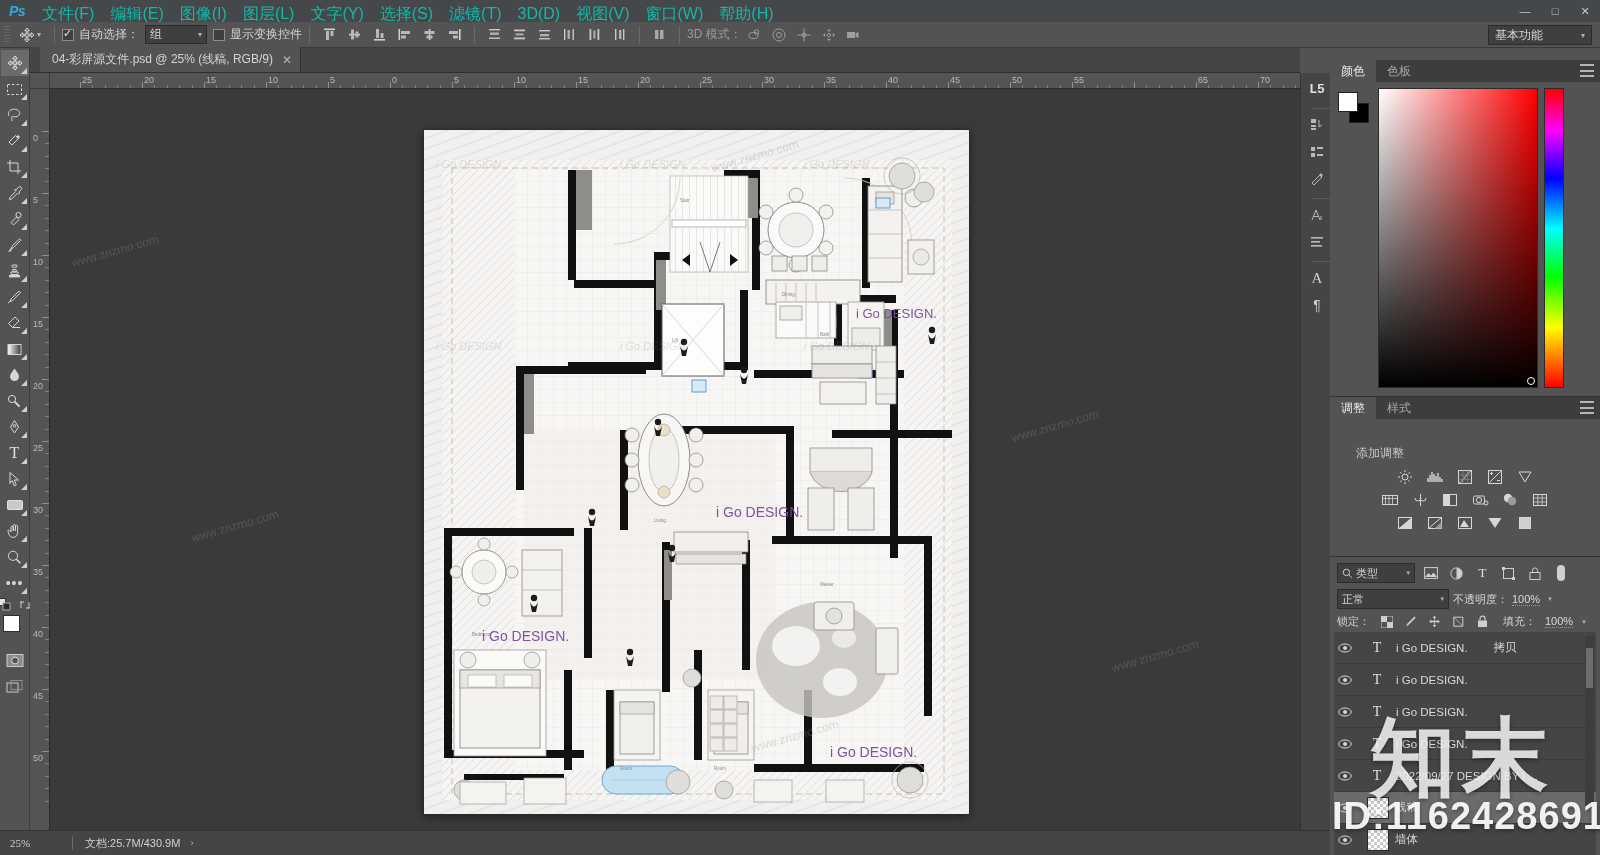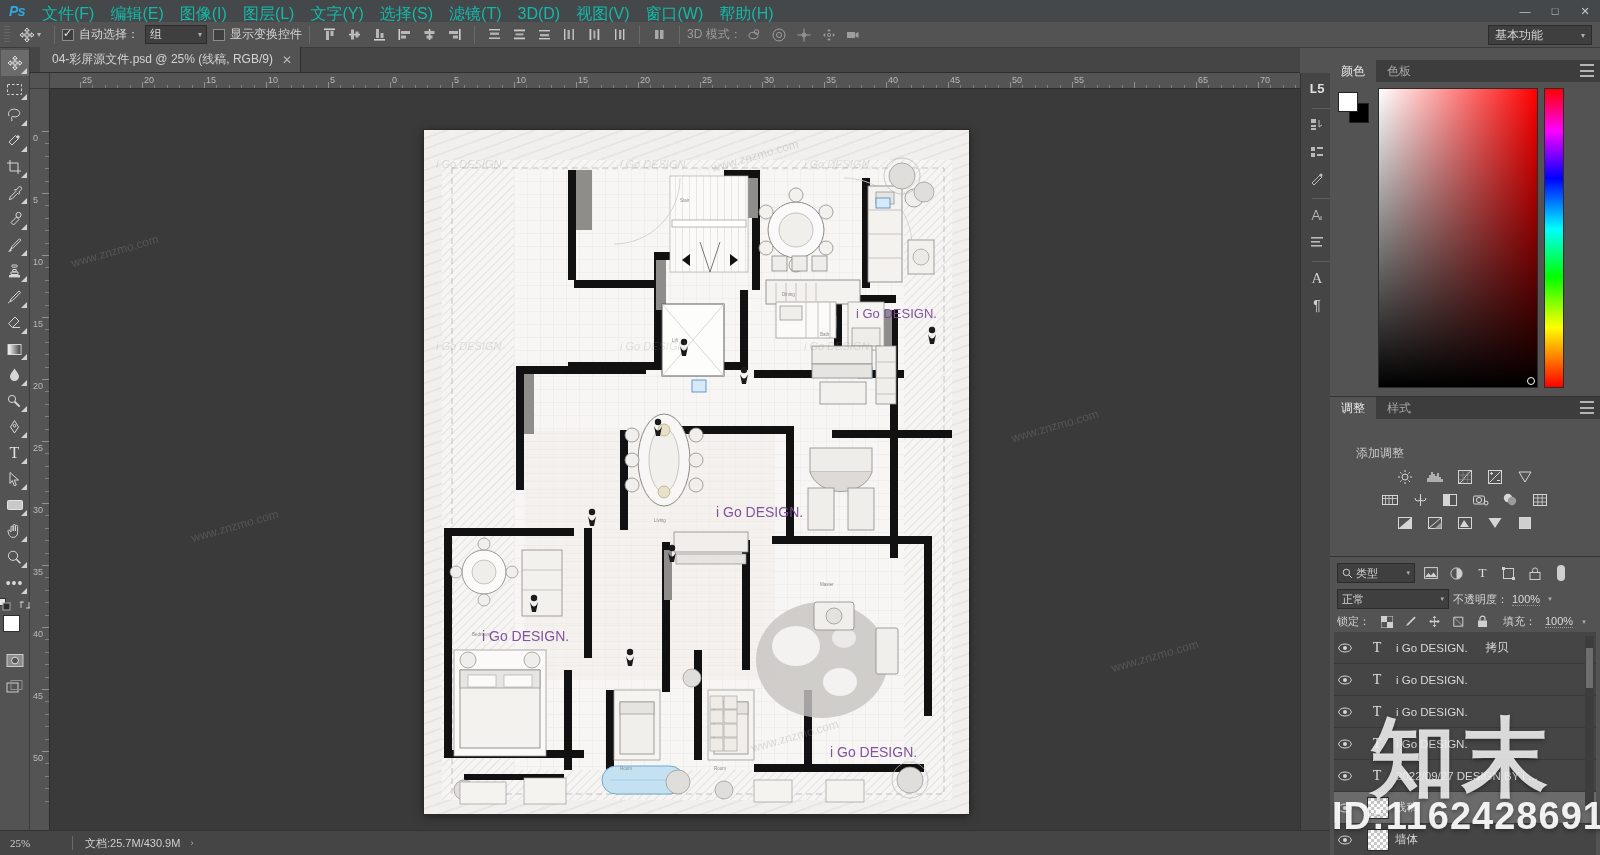--- a/index.html
+++ b/index.html
@@ -254,21 +254,21 @@
   .eye { width: 20px; text-align: center; color: #d5d5d5; font-size: 11px; }
   .lthumb-t { width: 26px; text-align: center; color: #e0e0e0; font-size: 14px;
               font-family: "Liberation Serif", serif; }
   .lthumb-img {
     width: 22px; height: 22px; border: 1px solid #2a2a2a;
     background:
       repeating-conic-gradient(#ffffff 0% 25%, #c9c9c9 0% 50%) 0 0 / 6px 6px;
     flex: none; margin-left: 3px;
   }
   .lname { font-size: 11.5px; color: #d8d8d8; white-space: nowrap; }
-  .lcopy { font-size: 11.5px; color: #d8d8d8; margin-left: 12px; }
+  .lcopy { font-size: 11.5px; color: #d8d8d8; margin-left: 20px; }
   .lscroll {
     position: absolute; right: 2px; top: 4px; width: 9px; height: 172px;
     background: #3d3d3d;
   }
   .lscroll i { position: absolute; left: 1px; top: 12px; width: 7px; height: 40px; background: #6e6e6e;}
   .lbottom {
     height: 26px; background: #454545; display: flex; align-items: center;
     justify-content: center; gap: 17px; border-top: 1px solid #3a3a3a;
   }
   .lb-ico { color: #cfcfcf; font-size: 12px; display:flex; align-items:center; }

